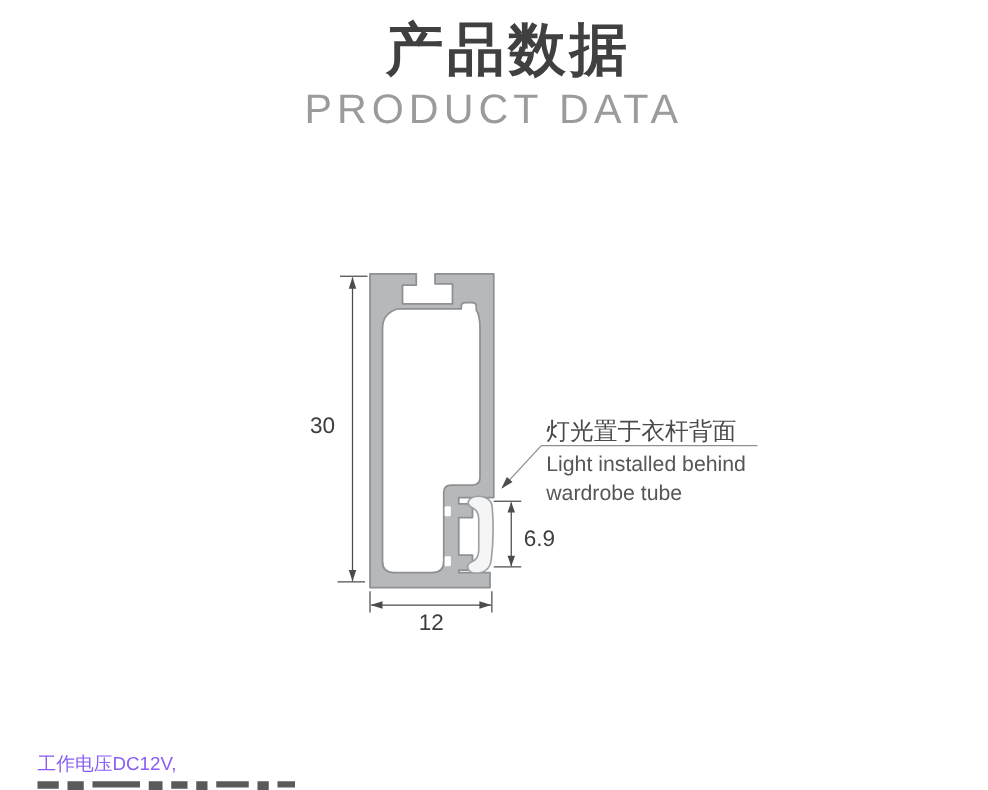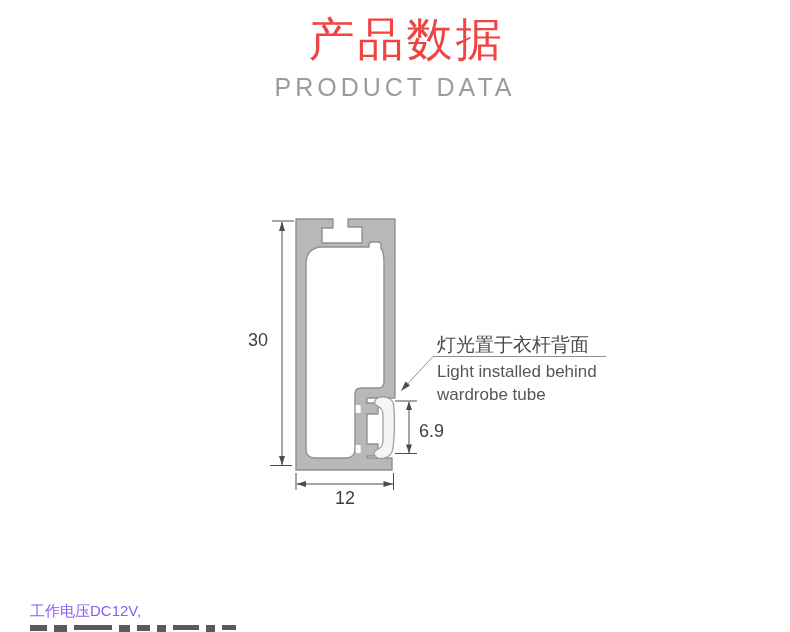--- a/index.html
+++ b/index.html
@@ -9,28 +9,28 @@
     height: 632px;
     background: #ffffff;
     overflow: hidden;
     font-family: "Liberation Sans", sans-serif;
   }
   .header { position: absolute; top: 0; left: 0; width: 790px; text-align: center; }
   .title-cn {
     margin-top: 14px;
     font-size: 46px;
     line-height: 50px;
-    font-weight: 400;
+    font-weight: 700;
     letter-spacing: 3px;
-    color: #ef4444;
+    color: #404040;
     margin-left: 23px;
   }
   .title-en {
     margin-top: 10px;
-    font-size: 25px;
+    font-size: 33px;
     line-height: 26px;
     font-weight: 500;
     letter-spacing: 4px;
     color: #9b9b9b;
   }
   .diagram-svg { position: absolute; left: 0; top: 0; width: 790px; height: 632px; }
   .profile-shape { fill: #b6b8ba; stroke: #8e9093; stroke-width: 1.4; stroke-linejoin: round; fill-rule: evenodd; }
   .lens-shape { fill: #f5f5f5; stroke: #9aa0a3; stroke-width: 1.3; stroke-linejoin: round; }
   .bar-notch { fill: #ffffff; }
   .dim-line { stroke: #4c4c4c; stroke-width: 1; fill: none; }

